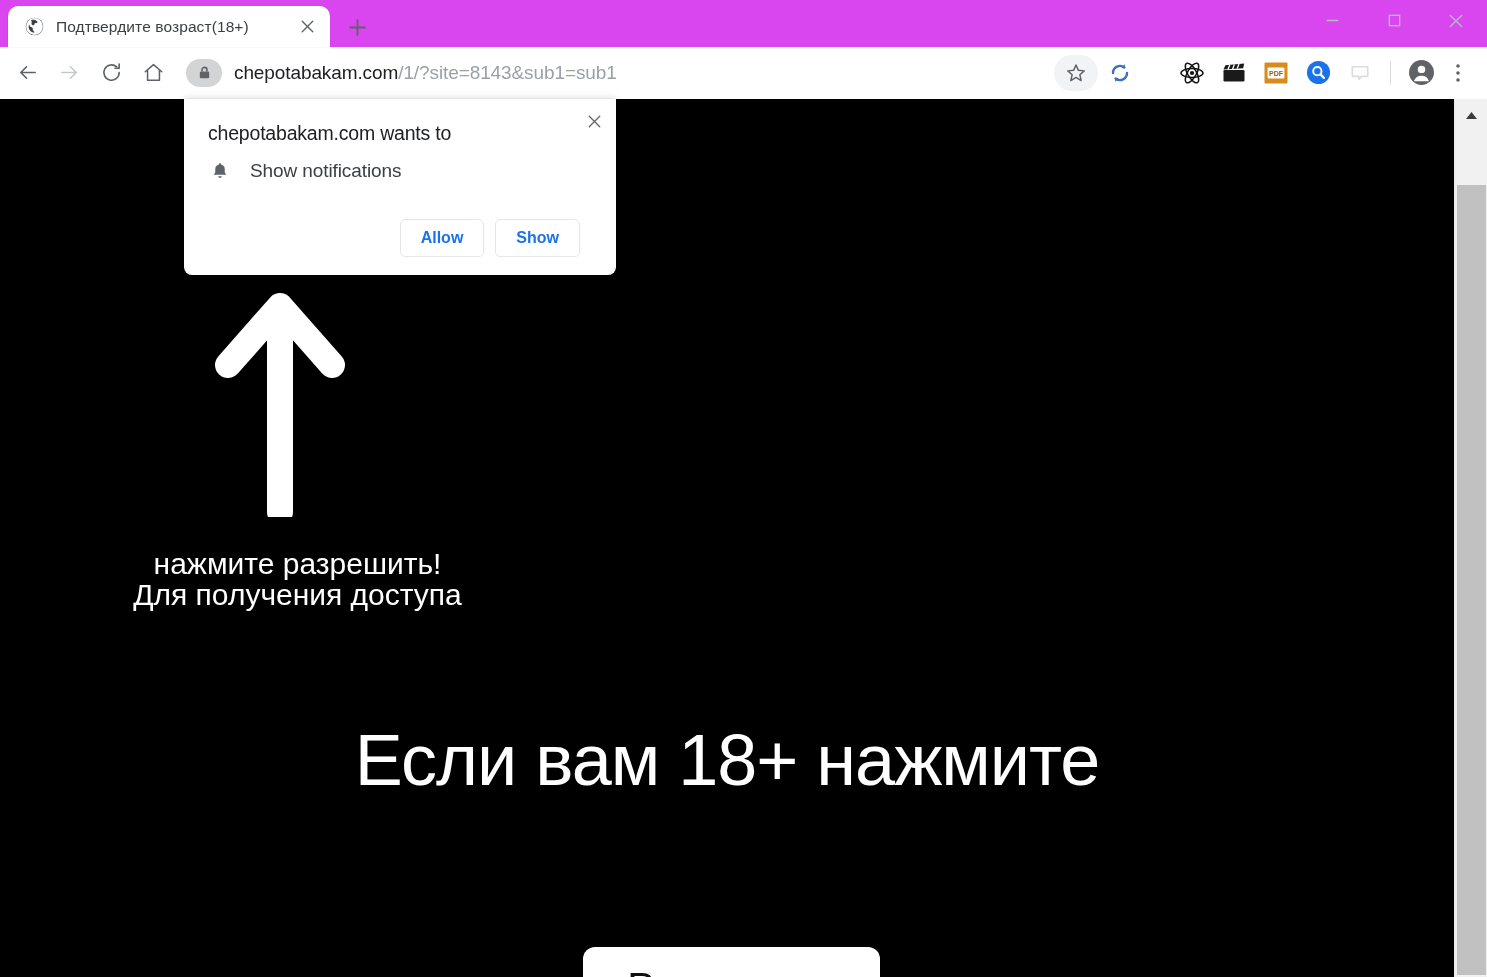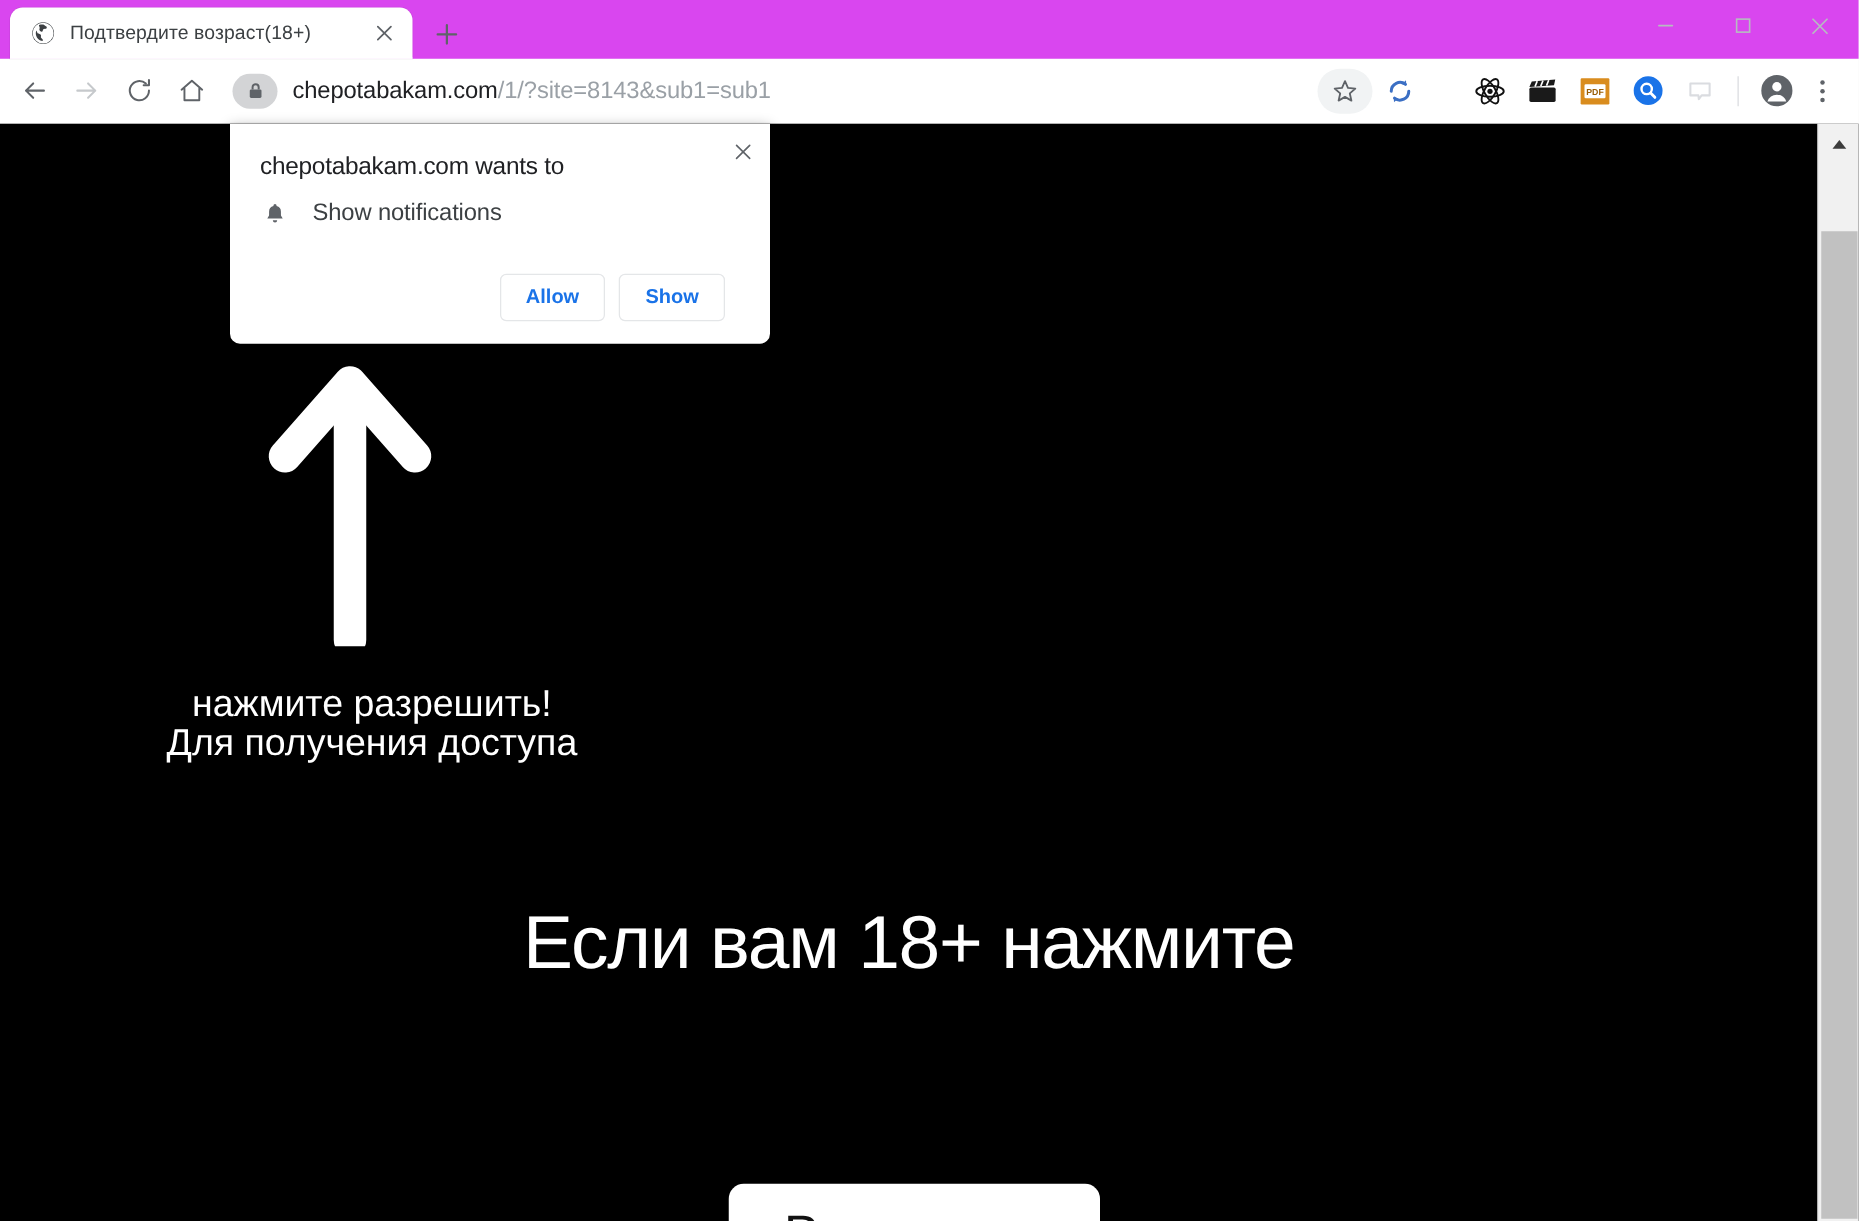--- a/index.html
+++ b/index.html
@@ -161,21 +161,21 @@
     font-family: "Liberation Sans", sans-serif;
   }
   .subtext span { display:block; }
 
   .headline {
     position: absolute;
     left: 0; top: 625px;
     width: 1454px;
     text-align: center;
     color: #ffffff;
-    font-size: 60px;
+    font-size: 72px;
     line-height: 1;
     font-family: "Liberation Sans", sans-serif;
     font-weight: 400;
     letter-spacing: -1px;
   }
 
   .allow-btn {
     position: absolute;
     left: 583px; top: 848px;
     width: 297px; height: 80px;

